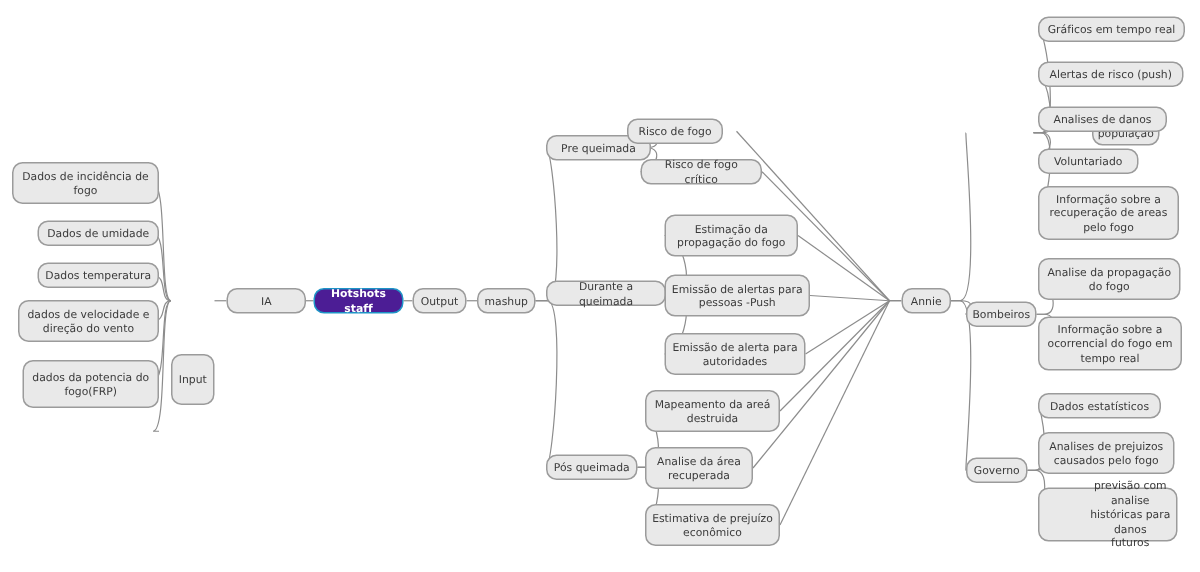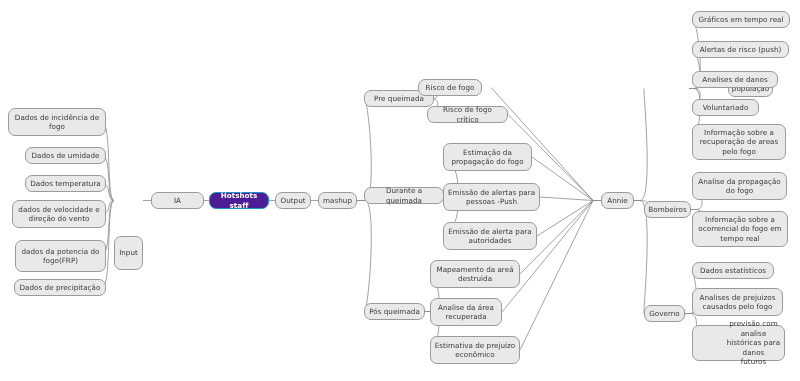--- a/index.html
+++ b/index.html
@@ -104,21 +104,20 @@
       <path d="M 685 313.5 L 690 313.5 C 702 313.5 694 343 692 343" fill="none" stroke="#8c8c8c" stroke-width="0.8"></path>
     </svg>
 <div class="node" style="left: 8px; top: 108px; width: 98px; height: 28px;">Dados de incidência de
 fogo</div>
     <div class="node" style="left: 25px; top: 147px; width: 81px; height: 17px;">Dados de umidade</div>
     <div class="node" style="left: 25px; top: 175px; width: 81px; height: 17px;">Dados temperatura</div>
     <div class="node" style="left: 12px; top: 200px; width: 94px; height: 28px;">dados de velocidade e
 direção do vento</div>
     <div class="node" style="left: 15px; top: 240px; width: 91px; height: 32px;">dados da potencia do
 fogo(FRP)</div>
-    <div class="node" style="left: 14px; top: 279px; width: 92px; height: 17px;">Dados de precipitação</div>
     <div class="node" style="left: 114px; top: 192px; width: 29px; height: 34px; margin-top: 44px;">Input</div>
     <div class="node" style="left: 151px; top: 192px; width: 53px; height: 17px;">IA</div>
     <div class="node accent" style="left: 209px; top: 192px; width: 60px; height: 17px;">Hotshots staff</div>
     <div class="node" style="left: 275px; top: 192px; width: 36px; height: 17px;">Output</div>
     <div class="node" style="left: 318px; top: 192px; width: 39px; height: 17px;">mashup</div>
     <div class="node" style="left: 364px; top: 90px; width: 70px; height: 17px;">Pre queimada</div>
     <div class="node" style="left: 364px; top: 187px; width: 80px; height: 17px;">Durante a queimada</div>
     <div class="node" style="left: 364px; top: 303px; width: 61px; height: 17px;">Pós queimada</div>
     <div class="node" style="left: 418px; top: 79px; width: 64px; height: 17px;">Risco de fogo</div>
     <div class="node" style="left: 427px; top: 106px; width: 81px; height: 17px;">Risco de fogo crítico</div>

